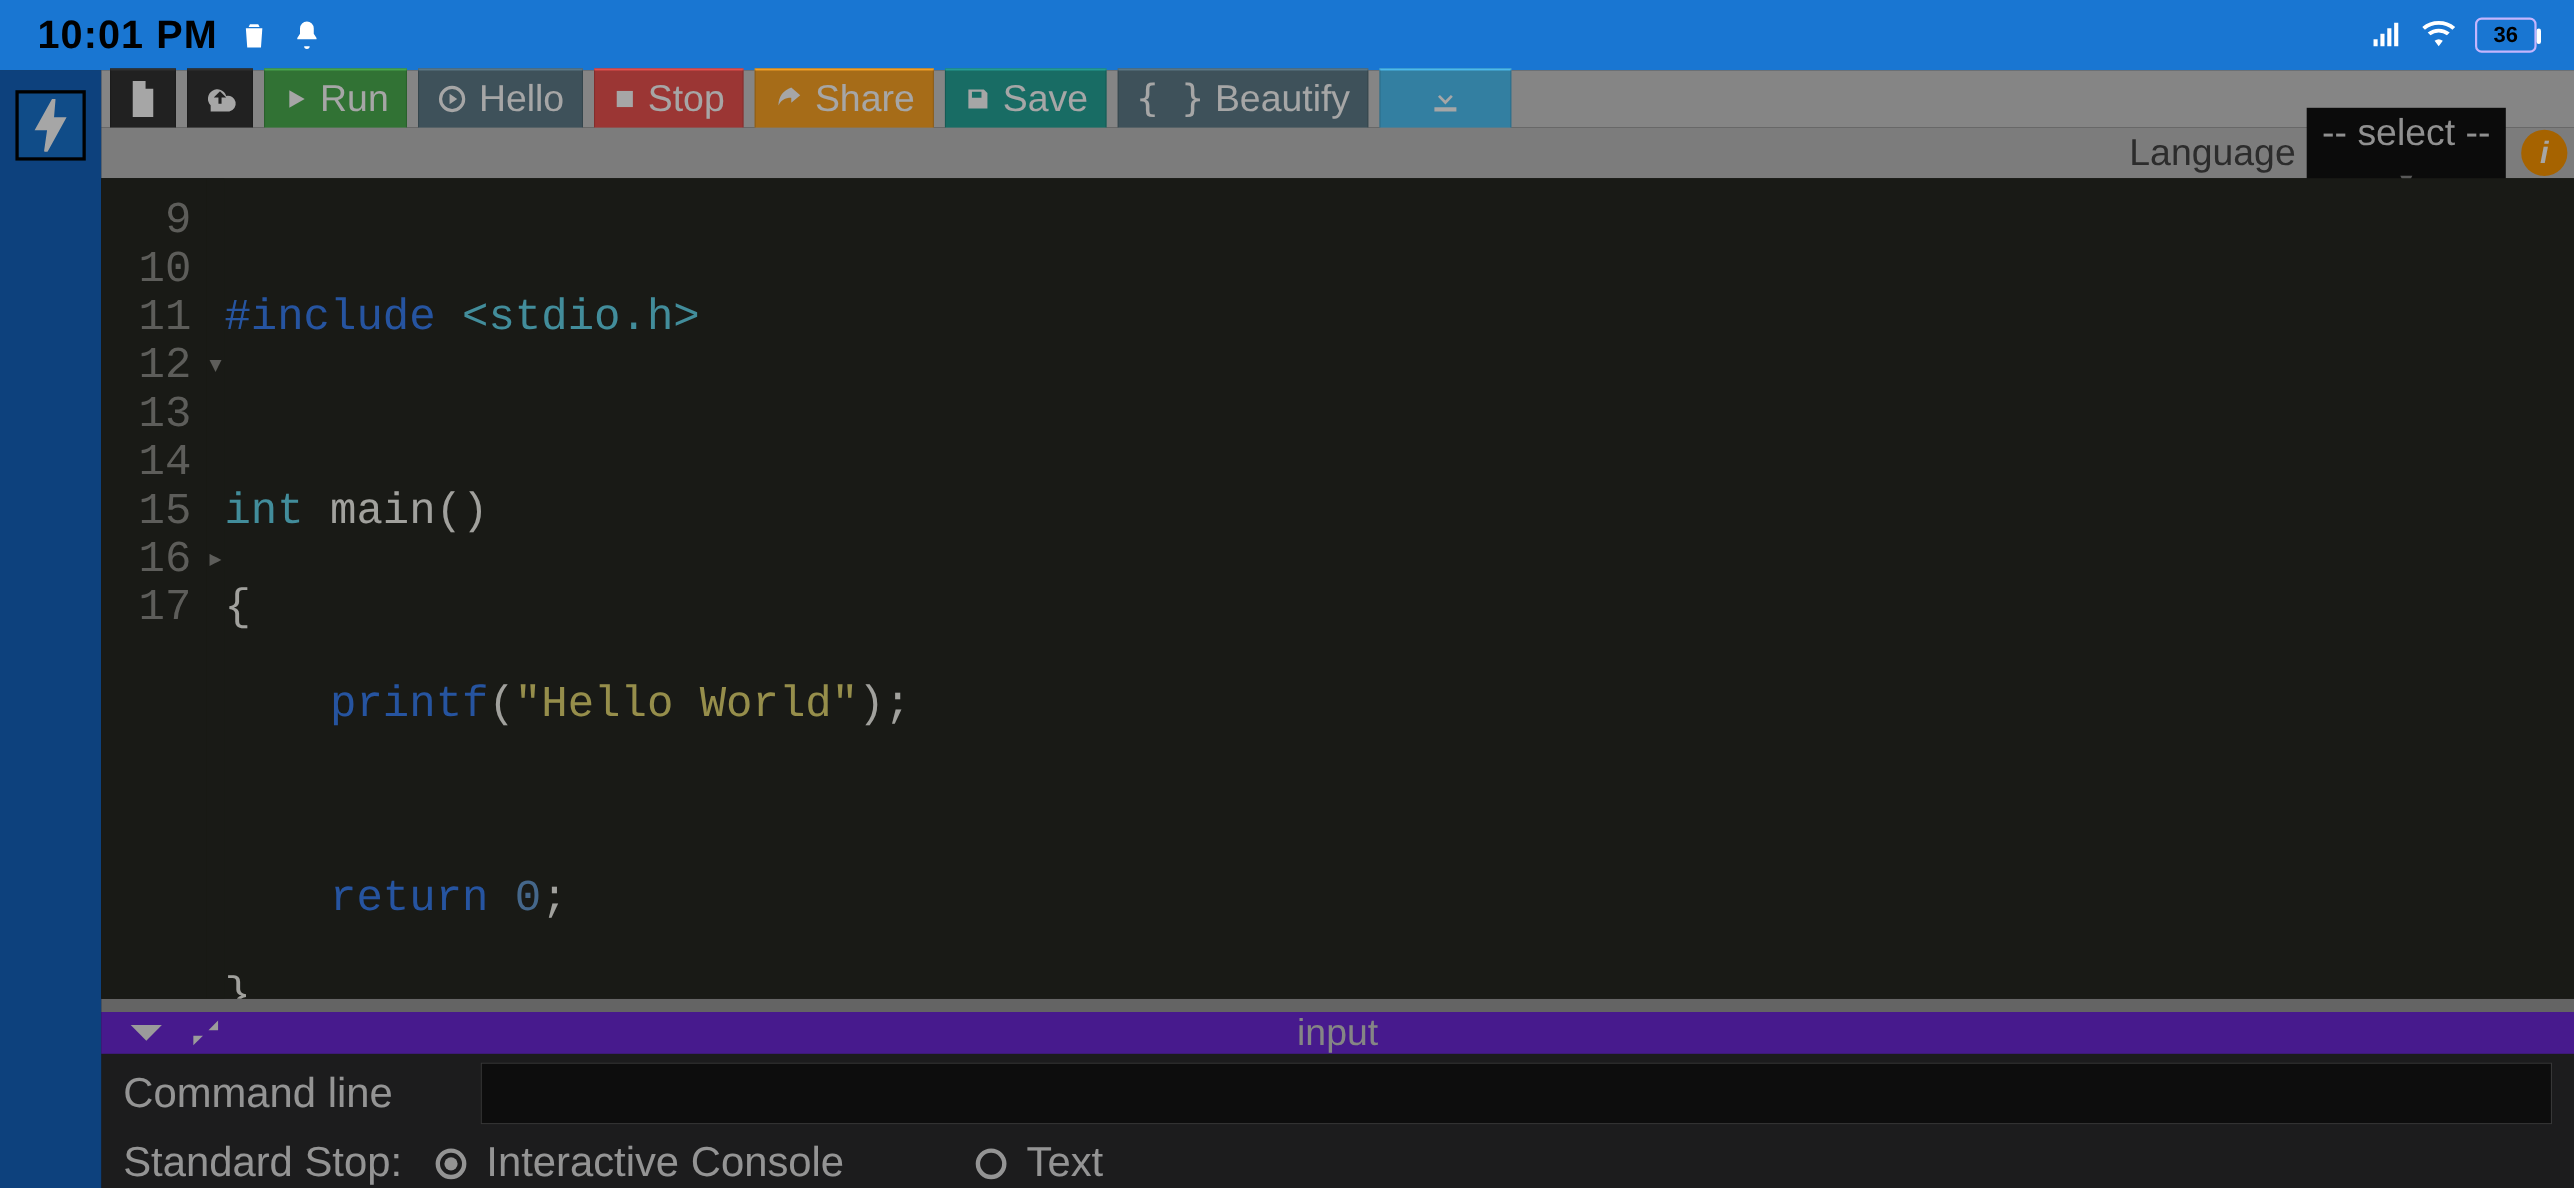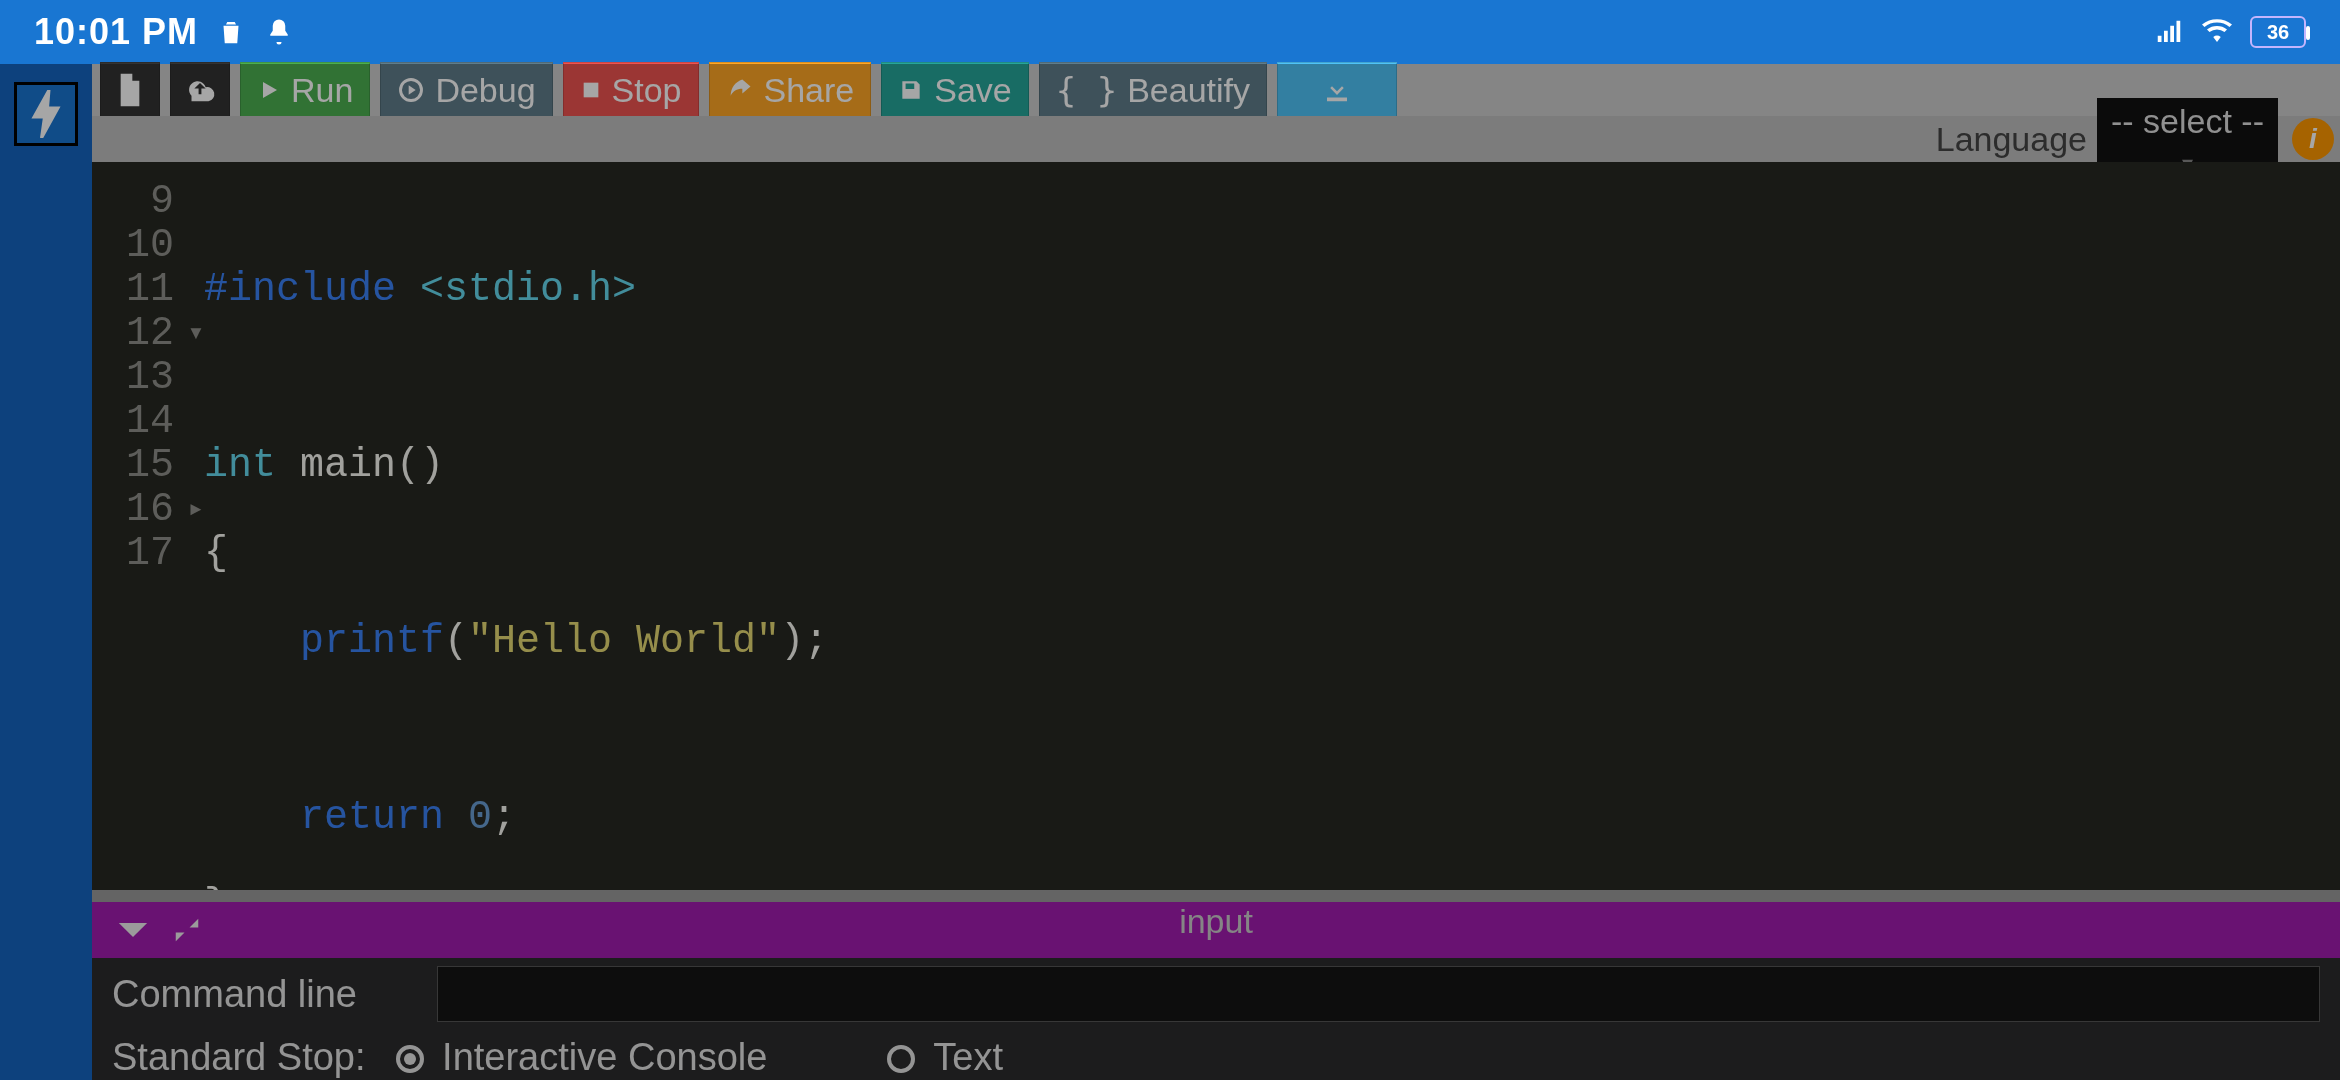--- a/index.html
+++ b/index.html
@@ -2,21 +2,21 @@
 <html><head>
 <meta charset="utf-8">
 <style>
   * { margin: 0; padding: 0; box-sizing: border-box; }
   html, body { width: 2340px; height: 1080px; font-family: Arial, Helvetica, sans-serif; background: #111; overflow: hidden; }
 
   
   .status-bar {
     height: 64px;
     background: #1976d2;
-    color: #ffffff;
+    color: #000000;
     display: flex;
     align-items: center;
     padding: 0 34px;
     justify-content: space-between;
   }
   .status-left { display: flex; align-items: center; gap: 18px; }
   .status-time { font-size: 36px; font-weight: 600; letter-spacing: 1px; }
   .status-icon { width: 30px; height: 30px; display: inline-flex; align-items: center; justify-content: center; }
   .status-right { display: flex; align-items: center; gap: 18px; }
   .battery-box { border: 2px solid #c4b5fd; border-radius: 6px; width: 56px; height: 32px; display: flex; align-items: center; justify-content: center; font-size: 20px; font-weight: 600; position: relative;}
@@ -169,24 +169,25 @@
   .c-white  { color:#f8f8f2; }
 
   
   .hsplit {
     height: 12px;
     background: #9a9a9a;
   }
 
   
   .input-header {
-    height: 56px;
-    background: #a21caf;
+    height: 38px;
+    background: #6d28d9;
     color: #eee;
     display: flex;
+    align-items: center;
     position: relative;
   }
   .input-header-left {
     display:flex;
     gap:22px;
     padding-left:24px;
     align-items:center;
   }
   .input-header-title {
     position:absolute;
@@ -316,21 +317,21 @@
         </span>
         <span class="tb-ilab">Run</span>
       </button>
       <button class="tb-btn tb-grey">
         <span>
           <svg width="28" height="28" viewBox="0 0 24 24" fill="none" stroke="#fff" stroke-width="2.5">
               <circle cx="12" cy="12" r="9"></circle>
               <path d="M10 8l6 4-6 4V8z" fill="#fff" stroke="none"></path>
             </svg>
         </span>
-        <span class="tb-ilab">Debug</span>
+        <span class="tb-ilab">Hello</span>
       </button>
       <button class="tb-btn tb-red">
         <span>
           <svg width="22" height="22" viewBox="0 0 24 24" fill="#fff">
               <rect x="4" y="4" width="16" height="16"></rect>
             </svg>
         </span>
         <span class="tb-ilab">Stop</span>
       </button>
       <button class="tb-btn tb-orange">

